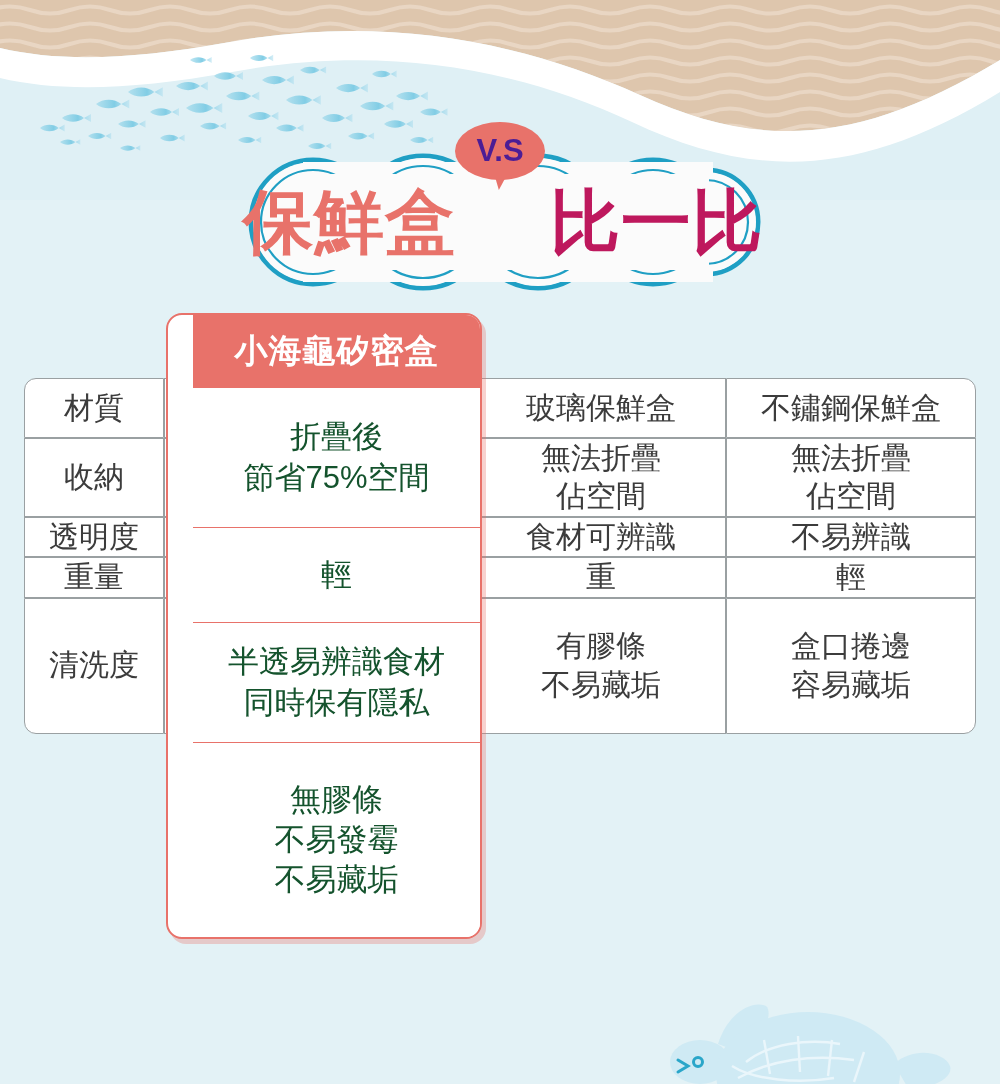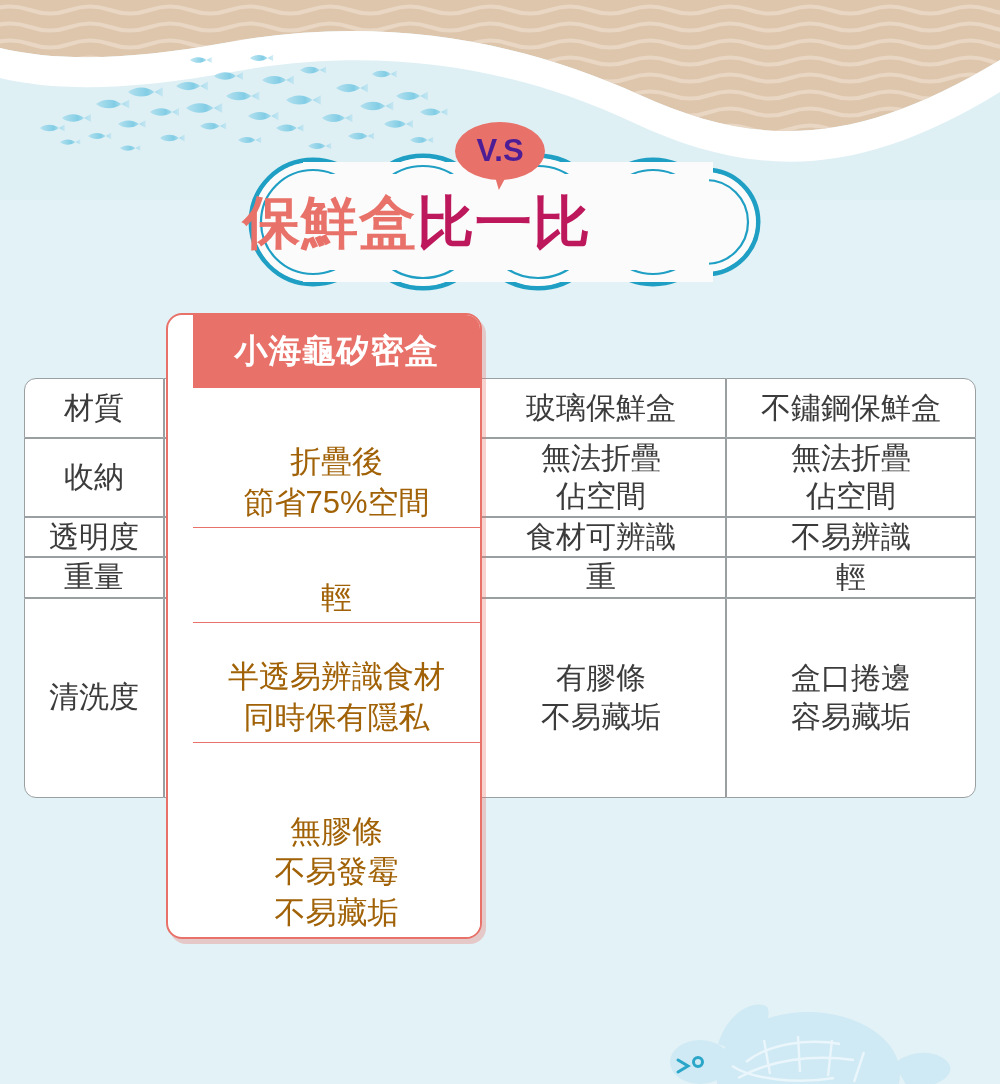--- a/index.html
+++ b/index.html
@@ -27,22 +27,22 @@
     z-index: 5;
   }
   #title-cloud {
     position: absolute; top: 30px; left: 243px;
     width: 520px; height: 140px;
   }
   #title-cloud svg { position: absolute; top: 0; left: 0; }
   #title-text {
     position: absolute; top: 0; left: 0;
     width: 520px; height: 140px;
-    display: flex; align-items: center; justify-content: flex-start;
-    font-size: 57px; font-weight: bold; letter-spacing: 1px;
+    display: flex; align-items: center; justify-content: space-between;
+    font-size: 70px; font-weight: bold; letter-spacing: 1px;
     line-height: 1;
     z-index: 3;
   }
   .t-coral { color: #e8726a; }
   .t-blue  { color: #be185d; }
 
   #vs-badge {
     position: absolute;
     top: 0px; left: 455px;
     width: 90px; height: 70px;
@@ -126,25 +126,25 @@
   #highlight-col .hc-head {
     background: #e8726a;
     color: #ffffff;
     font-size: 33px;
     font-weight: bold;
     height: 72px;
     display: flex; align-items: center; justify-content: center;
     letter-spacing: 1px;
   }
   #highlight-col .hc-cell {
-    color: #a16207;
+    color: #14532d;
     font-size: 31px;
     line-height: 1.3;
     display: flex; flex-direction: column;
-    align-items: center; justify-content: flex-end;
+    align-items: center; justify-content: center;
     border-top: 1px solid #e8726a;
     padding: 4px 6px;
     background: #ffffff;
   }
   #highlight-col .hc-cell:first-of-type { border-top: none; }
 
   
   #turtle {
     position: absolute;
     right: 12px; bottom: 0;
@@ -387,21 +387,21 @@
         <td class="spacer-col"></td>
         <td>
           <div>重</div>
         </td>
         <td>
           <div>輕</div>
         </td>
       </tr>
 
       <tr>
-        <td class="rowlabel" style="height:200px">清洗度</td>
+        <td class="rowlabel" style="height:136px">清洗度</td>
         <td class="spacer-col"></td>
         <td>
           <div>有膠條</div>
           <div>不易藏垢</div>
         </td>
         <td>
           <div>盒口捲邊</div>
           <div>容易藏垢</div>
         </td>
       </tr>

